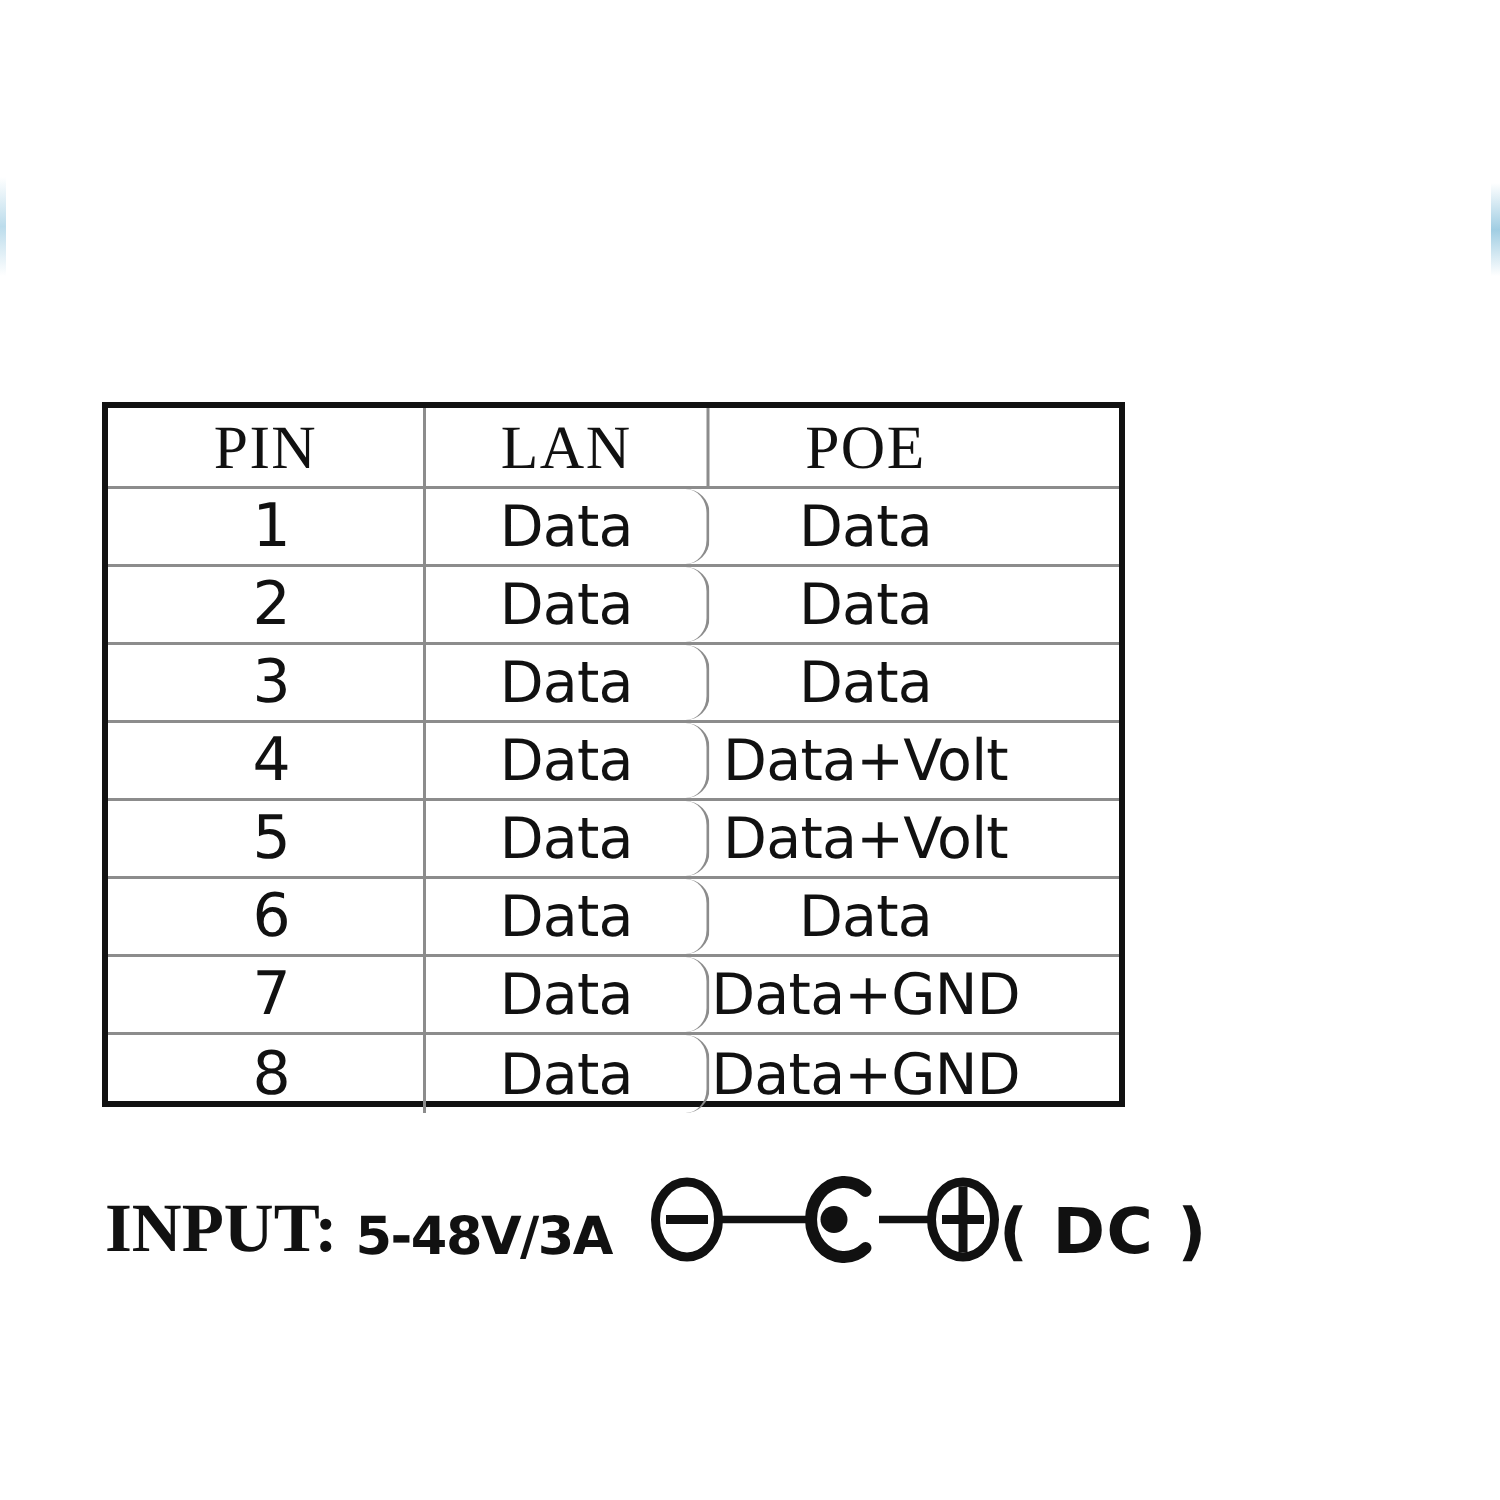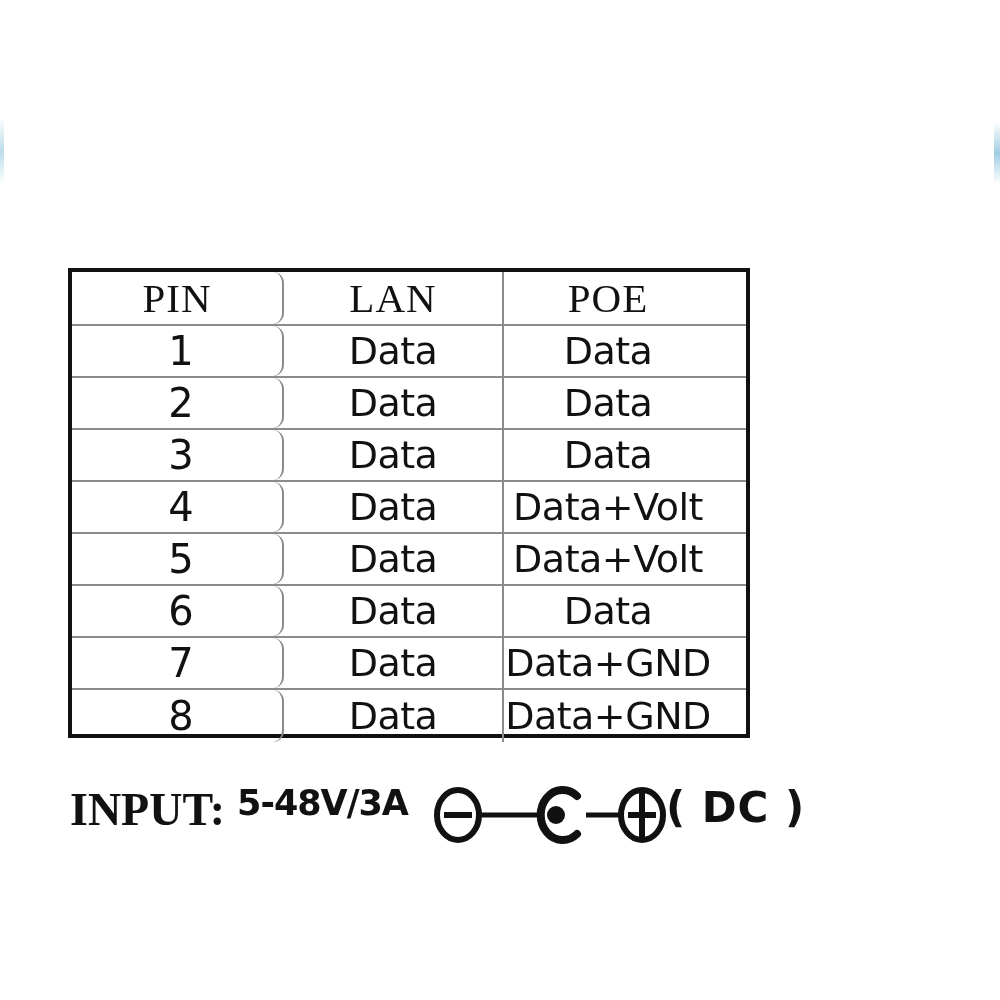--- a/index.html
+++ b/index.html
@@ -68,24 +68,23 @@
     display: flex;
     align-items: center;
     justify-content: center;
     overflow: hidden;
     white-space: nowrap;
     color: #111111;
   }
   .col-pin {
     width: 212px;
     border-right: 2px solid #8c8c8c;
-    border-radius: 11px;
   }
   .col-lan {
-    width: 220px;
+    width: 189px;
     border-right: 2px solid #8c8c8c;
   }
   .col-poe {
     width: 208px;
   }
 
   
   .header-row .cell {
     font-family: "Liberation Serif", "DejaVu Serif", serif;
     font-size: 41px;
@@ -99,30 +98,31 @@
     font-size: 40px;
     font-weight: 400;
     padding-left: 8px;
   }
   .body-row .col-lan,
   .body-row .col-poe {
     font-family: "DejaVu Sans", sans-serif;
     font-size: 38px;
     font-weight: 400;
     letter-spacing: -0.5px;
+    border-radius: 16px;
   }
 
   
   #input-line {
     position: absolute;
     left: 70px;
     top: 783px;
     height: 62px;
     display: flex;
-    align-items: flex-start;
+    align-items: flex-end;
     color: #111111;
   }
   #input-label {
     font-family: "Liberation Serif", "DejaVu Serif", serif;
     font-weight: 700;
     font-size: 46px;
     letter-spacing: 0px;
   }
   #input-value {
     font-family: "DejaVu Sans", sans-serif;

